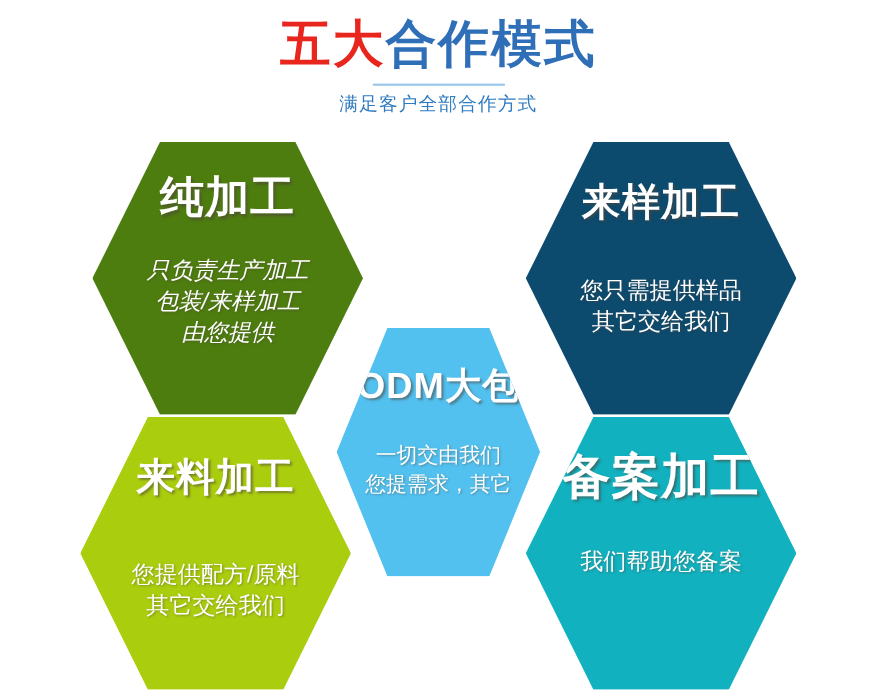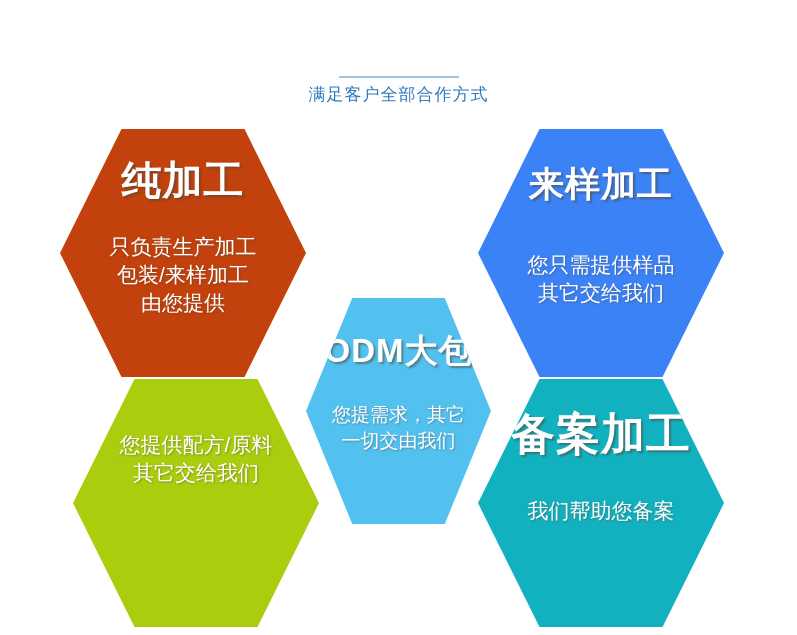--- a/index.html
+++ b/index.html
@@ -91,58 +91,61 @@
   .hex-desc {
     font-size: 21px;
     line-height: 28px;
     letter-spacing: 0px;
     white-space: nowrap;
     text-shadow: 1px 1px 2px rgba(80,70,60,0.45);
   }
   .hex-desc div { white-space: nowrap; }
 
   
-  #hex-pure     { left: 60px;  top: 129px; width: 246px; height: 248px; background: #c2410c; }
-  #hex-sample   { left: 478px; top: 129px; width: 246px; height: 248px; background: #3b82f6; }
+  #hex-pure     { left: 84px;  top: 129px; width: 246px; height: 248px; background: #4d7c0f; }
+  #hex-sample   { left: 478px; top: 129px; width: 246px; height: 248px; background: #0c4a6e; }
   #hex-material { left: 73px;  top: 379px; width: 246px; height: 248px; background: #AACD0E; }
   #hex-record   { left: 478px; top: 379px; width: 246px; height: 248px; background: #11B1BF; }
 
   
   #hex-odm {
     left: 306px; top: 254px; width: 185px; height: 226px;
     background: #52C1F0;
     z-index: 5;
     margin-top: 44px;
   }
   
   #hex-odm-ring {
     left: 300px; top: 247px; width: 197px; height: 240px;
     background: #ffffff;
     z-index: 4;
   }
 
   #hex-pure     .hex-title { padding-top: 28px; }
-  #hex-pure     .hex-desc  { padding-top: 30px; }
+  #hex-pure     .hex-desc  { padding-top: 30px; font-style: italic; }
 
   #hex-sample   .hex-title { padding-top: 32px; font-size: 35px; }
   #hex-sample   .hex-desc  { padding-top: 44px; }
 
   #hex-material .hex-title { padding-top: 32px; font-size: 35px; }
   #hex-material .hex-desc  { padding-top: 52px; }
 
   #hex-record   .hex-title { padding-top: 32px; font-size: 44px; }
   #hex-record   .hex-desc  { padding-top: 40px; }
 
   #hex-odm      .hex-title { padding-top: 30px; font-size: 33px; }
   #hex-odm      .hex-desc  { padding-top: 28px; font-size: 19px; line-height: 26px; }
 </style>
 </head>
 <body>
 
 <div id="header">
+  <div id="main-title">
+    <span class="t-red">五大</span><span class="t-blue">合作模式</span>
+  </div>
   <div id="title-divider"></div>
   <div id="subtitle">满足客户全部合作方式</div>
 </div>
 
 <div id="hexboard">
 
   <div class="hex" id="hex-pure">
     <div class="hex-title">纯加工</div>
     <div class="hex-desc">
       <div>只负责生产加工</div>
@@ -153,36 +156,37 @@
 
   <div class="hex" id="hex-sample">
     <div class="hex-title">来样加工</div>
     <div class="hex-desc">
       <div>您只需提供样品</div>
       <div>其它交给我们</div>
     </div>
   </div>
 
   <div class="hex" id="hex-material">
+    <div class="hex-title">来料加工</div>
     <div class="hex-desc">
       <div>您提供配方/原料</div>
       <div>其它交给我们</div>
     </div>
   </div>
 
   <div class="hex" id="hex-record">
     <div class="hex-title">备案加工</div>
     <div class="hex-desc">
       <div>我们帮助您备案</div>
     </div>
   </div>
 
   <div class="hex" id="hex-odm-ring"></div>
 
   <div class="hex" id="hex-odm">
     <div class="hex-title">ODM大包</div>
     <div class="hex-desc">
+      <div>一切交由我们</div>
       <div>您提需求，其它</div>
-      <div>一切交由我们</div>
     </div>
   </div>
 
 </div>
 
 </body></html>

